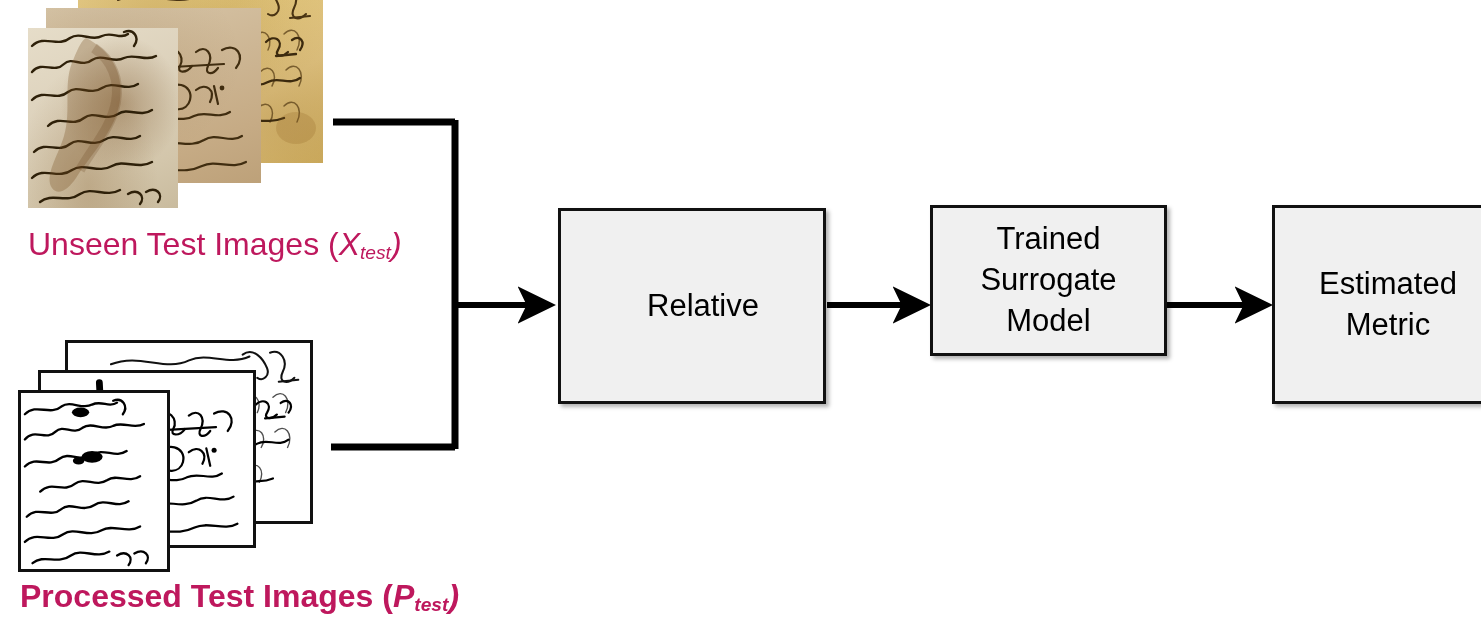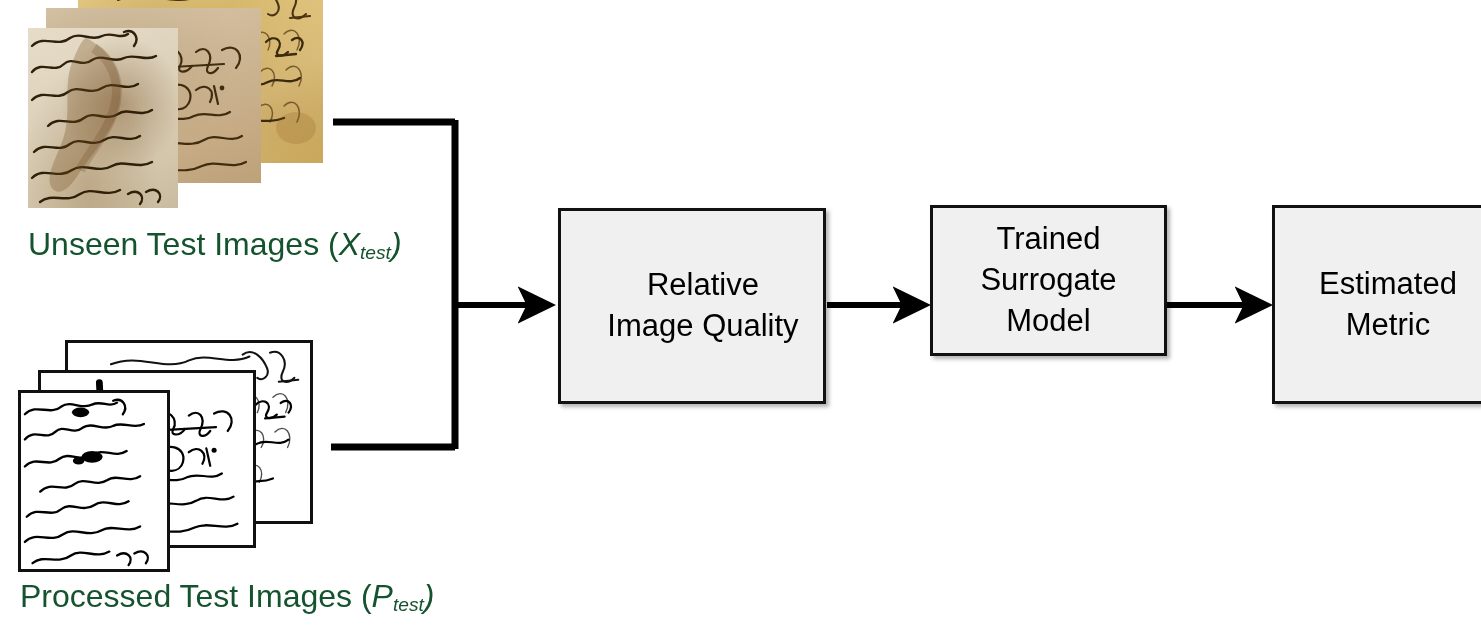--- a/index.html
+++ b/index.html
@@ -54,21 +54,21 @@
     color:#000000;
     padding:4px 10px;
   }
   .pbox .t{display:block;}
   .ital{font-style:italic;}
 
   
   .lbl{
     position:absolute;
     font-size:32px;
-    color:#14532d;
+    color:#be185d;
     white-space:nowrap;
   }
   .lbl .ital{font-style:italic;}
   .lbl sub{font-size:.60em;font-style:italic;vertical-align:-0.22em;}
 
   
   svg.wires{position:absolute;left:0;top:0;width:1481px;height:643px;overflow:visible;}
 </style>
 </head>
 <body>
@@ -219,21 +219,21 @@
         </g>
         <g fill="#000" stroke="none">
           <ellipse cx="62" cy="20" rx="9" ry="5"></ellipse>
           <ellipse cx="74" cy="66" rx="11" ry="6"></ellipse>
           <ellipse cx="60" cy="70" rx="6" ry="4"></ellipse>
         </g>
       </svg>
     </div>
   </div>
 
-  <div class="lbl" style="left:20px;top:578px;">
+  <div class="lbl" style="left:20px;top:578px;font-weight:bold;">
     <span>Processed Test Images (</span><span class="ital">P</span><sub>test</sub><span class="ital">)</span>
   </div>
 
   <svg class="wires" aria-hidden="true">
     <defs>
       <marker id="ah" markerWidth="7" markerHeight="7" refX="5.4" refY="3.5" orient="auto" markerUnits="strokeWidth">
         <path d="M0,0.4 L6.4,3.5 L0,6.6 L1.5,3.5 Z" fill="#000000"></path>
       </marker>
     </defs>
 
@@ -246,21 +246,20 @@
     <g stroke="#000000" stroke-width="6" fill="none" marker-end="url(#ah)">
       <path d="M455 305 L550 305"></path>
       <path d="M827 305 L925 305"></path>
       <path d="M1167 305 L1267 305"></path>
     </g>
   </svg>
 
   <div class="pbox" style="left:558px;top:208px;width:268px;height:196px;padding-left:32px;">
     <span>
       <span class="t">Relative</span>
-      <span class="t">Image Quality</span>
     </span>
   </div>
 
   <div class="pbox" style="left:930px;top:205px;width:237px;height:151px;">
     <span>
       <span class="t">Trained</span>
       <span class="t">Surrogate</span>
       <span class="t">Model</span>
     </span>
   </div>

